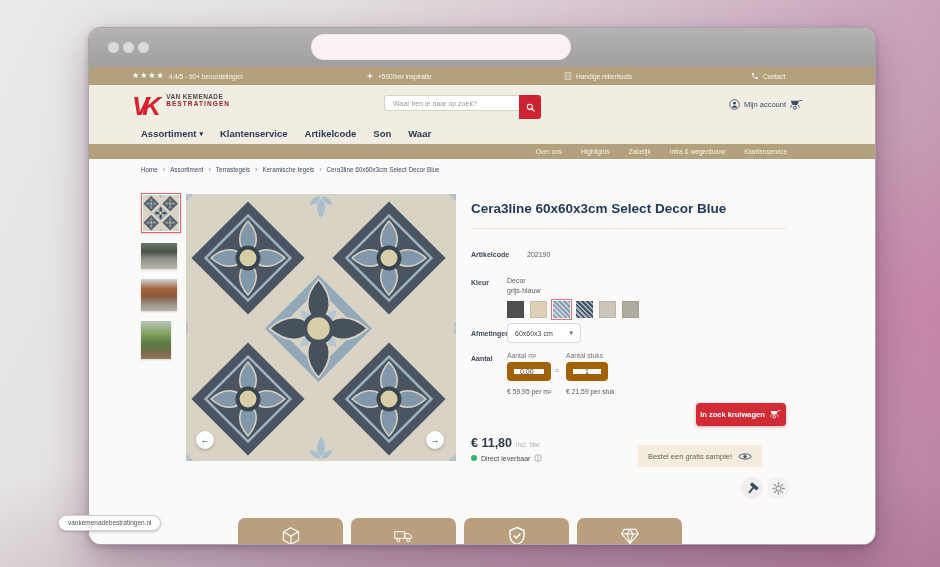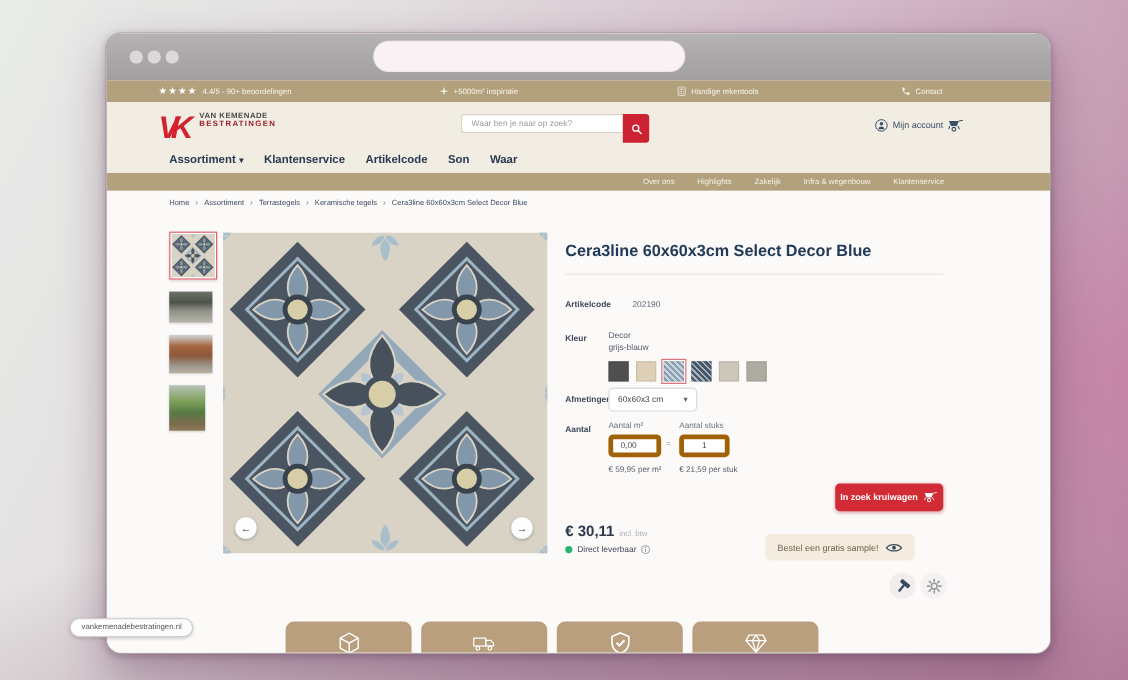--- a/index.html
+++ b/index.html
@@ -85,21 +85,21 @@
   .p-rule{ position:absolute; left:382px; top:69px; width:315px; height:1px; background:#e8e5e1; }
   .lbl{ position:absolute; font-size:7px; font-weight:bold; color:#3e4a58; }
   .val{ position:absolute; font-size:7px; color:#57616c; }
   .swatches{ position:absolute; left:418px; top:142px; display:flex; gap:6px; }
   .swatch{ width:17px; height:17px; cursor:pointer; position:relative; box-shadow:inset 0 0 0 1px rgba(0,0,0,.08); }
   .swatch.pattern::after{ content:""; position:absolute; inset:0;
      background:repeating-linear-gradient(45deg, rgba(255,255,255,.55) 0 1.5px, transparent 1.5px 3.5px); }
   .swatch.sel{ outline:1.5px solid #e4747c; outline-offset:1px; }
   .selectbox{ position:absolute; left:418px; top:164px; width:74px; height:20px; background:#fff; border:1px solid #d9d9d9; border-radius:4px;
               display:flex; align-items:center; justify-content:space-between; padding:0 7px; font-size:7px; color:#444; cursor:pointer; }
-  .inp{ position:absolute; top:203px; height:19px; background:#fff; border:4px solid #a16207; border-radius:4px; font-size:7px; color:#444;
+  .inp{ position:absolute; top:203px; height:19px; background:#fff; border:7px solid #a16207; border-radius:4px; font-size:7px; color:#444;
         font-family:"Liberation Sans", sans-serif; padding:0 6px; outline:none; }
   .sublab{ position:absolute; font-size:6.8px; color:#6b7683; }
   .pricesub{ position:absolute; top:229px; font-size:6.8px; color:#56606c; }
   .eq{ position:absolute; left:466px; top:208px; font-size:7px; color:#888; }
 
   .cart-btn{ position:absolute; left:607px; top:244px; width:90px; height:23px; background:#d22b35; border:none; border-radius:4px;
              color:#fff; font-size:7.5px; font-weight:bold; display:flex; align-items:center; justify-content:center; gap:5px; cursor:pointer;
              box-shadow:0 1px 3px rgba(150,20,30,.35); font-family:"Liberation Sans", sans-serif; }
   .price-row{ position:absolute; left:382px; top:277px; display:flex; align-items:baseline; gap:4px; }
   .price{ font-size:12.5px; font-weight:bold; color:#2b3a4a; }
@@ -342,21 +342,21 @@
     <button class="cart-btn">
       <span>In zoek kruiwagen</span>
       <svg width="12" height="9" viewBox="0 0 20 14" style="color:#fff">
         <path d="M1 1 L13 1 L10.5 7 L3.5 7 Z" fill="currentColor"></path>
         <circle cx="7" cy="10.8" r="2.2" fill="none" stroke="currentColor" stroke-width="1.4"></circle>
         <path d="M13 1 L17.8 0.2 M11.8 7 L13.6 10.8 M2.2 7 L0.8 10.8" fill="none" stroke="currentColor" stroke-width="1.2"></path>
       </svg>
     </button>
 
     <div class="price-row">
-      <span class="price">€ 30,11</span>
+      <span class="price">€ 11,80</span>
       <span class="price-suffix">incl. btw</span>
     </div>
     <div class="avail-row">
       <span class="green-dot"></span>
       <span class="avail-txt">Direct leverbaar</span>
       <svg width="8" height="8" viewBox="0 0 12 12">
         <circle cx="6" cy="6" r="5" fill="none" stroke="#8a93a0" stroke-width="1.1"></circle>
         <line x1="6" y1="5.4" x2="6" y2="8.8" stroke="#8a93a0" stroke-width="1.3"></line>
         <circle cx="6" cy="3.4" r="0.85" fill="#8a93a0"></circle>
       </svg>

